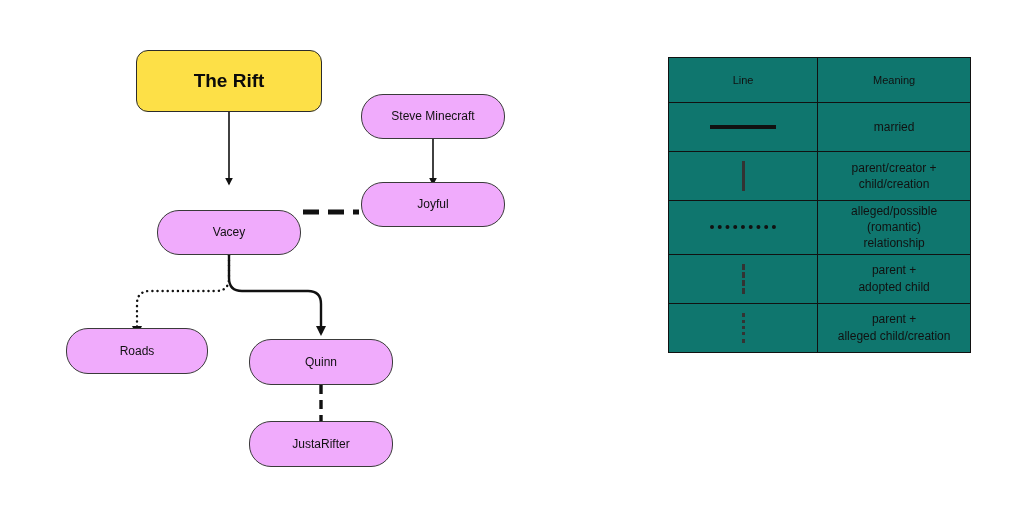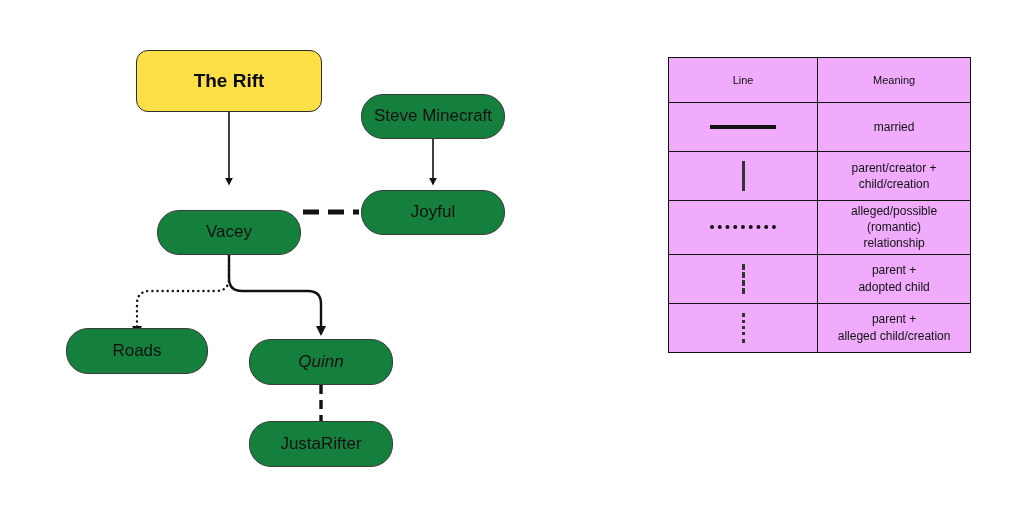--- a/index.html
+++ b/index.html
@@ -32,24 +32,24 @@
     height: 518px;
   }
 
   .node {
     position: absolute;
     box-sizing: border-box;
     display: flex;
     align-items: center;
     justify-content: center;
     text-align: center;
-    background: #15803d;
+    background: #f0abfc;
     border: 1px solid #3a3a3a;
     border-radius: 22px;
-    font-size: 17px;
+    font-size: 12px;
     line-height: 1.2;
     color: #111111;
     z-index: 2;
   }
   .node.root {
     background: #fde047;
     border: 1px solid #2b2b2b;
     border-radius: 12px;
     font-size: 19px;
     font-weight: bold;
@@ -57,21 +57,21 @@
   }
 
   
   #legend {
     position: absolute;
     left: 668px;
     top: 57px;
     width: 303px;
     border-collapse: collapse;
     border: 1.6px solid #111111;
-    background: #f0abfc;
+    background: #0f766e;
   }
   #legend td, #legend th {
     border: 1.4px solid #111111;
     padding: 0;
     margin: 0;
     text-align: center;
     vertical-align: middle;
     font-weight: normal;
     font-size: 12px;
     line-height: 1.35;
@@ -150,29 +150,29 @@
   </div>
 
   <div class="node" style="left:361px; top:94px; width:144px; height:45px;">
     <span>Steve Minecraft</span>
   </div>
 
   <div class="node" style="left:157px; top:190px; width:144px; height:45px;margin-top:20px;">
     <span>Vacey</span>
   </div>
 
-  <div class="node" style="left:361px; top:190px; width:144px; height:45px;">
+  <div class="node" style="left:361px; top:182px; width:144px; height:45px;">
     <span>Joyful</span>
   </div>
 
   <div class="node" style="left:66px; top:328px; width:142px; height:46px;">
     <span>Roads</span>
   </div>
 
-  <div class="node" style="left:249px; top:339px; width:144px; height:46px;font-style:italic;">
+  <div class="node" style="left:249px; top:339px; width:144px; height:46px;">
     <span>Quinn</span>
   </div>
 
   <div class="node" style="left:249px; top:421px; width:144px; height:46px;">
     <span>JustaRifter</span>
   </div>
 </div>
 
 <table id="legend">
   <tbody>

